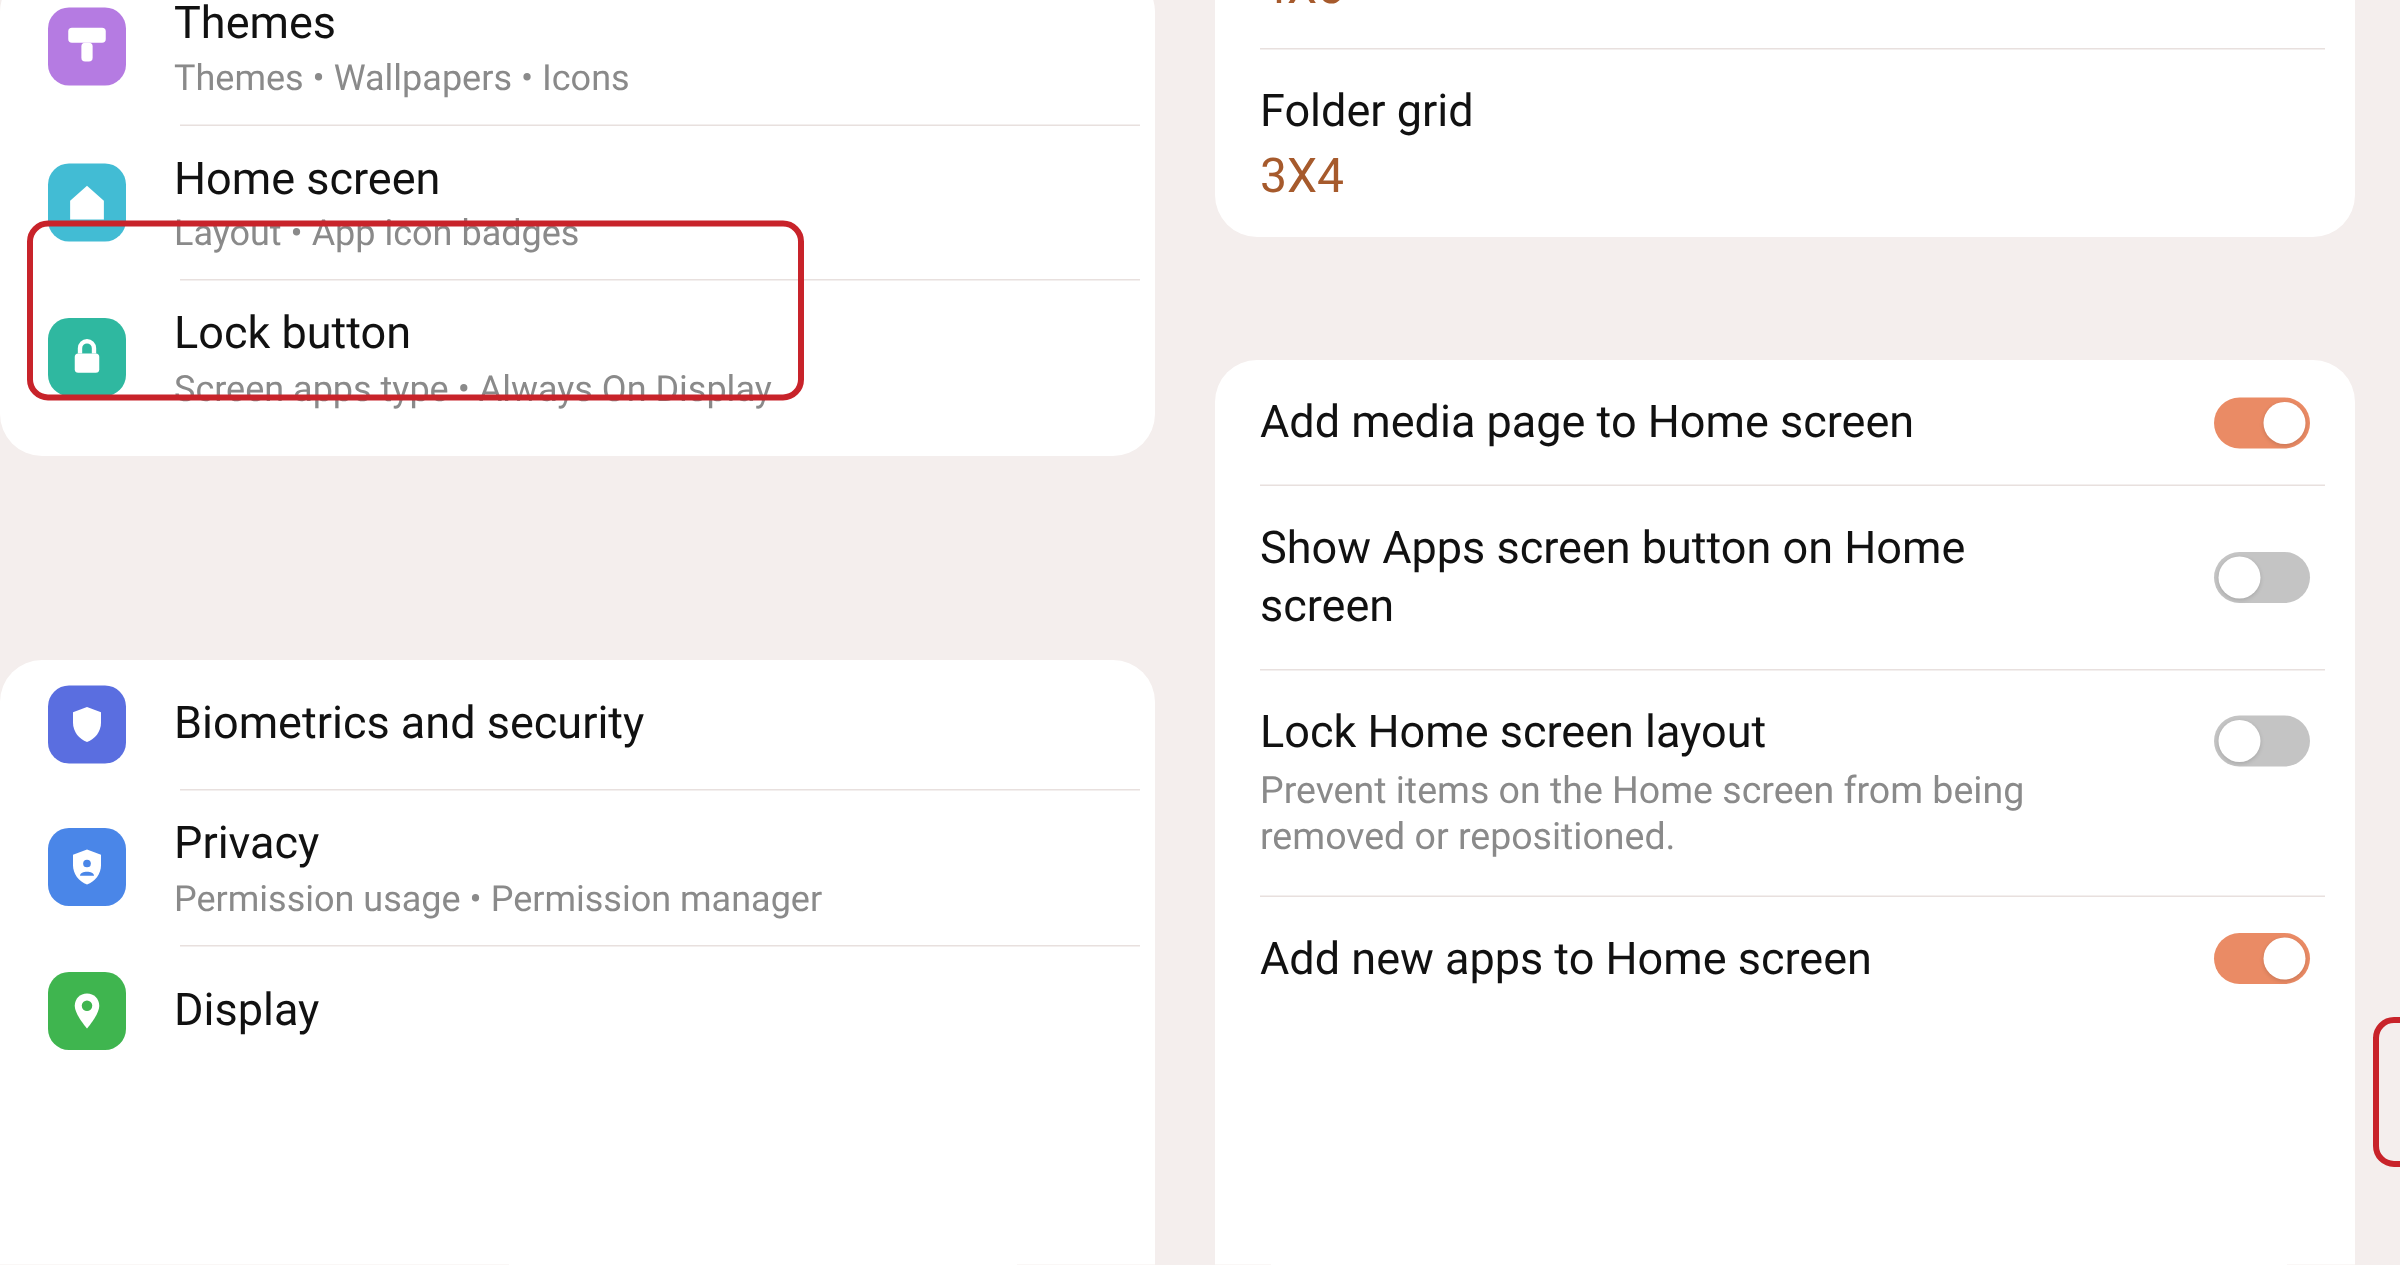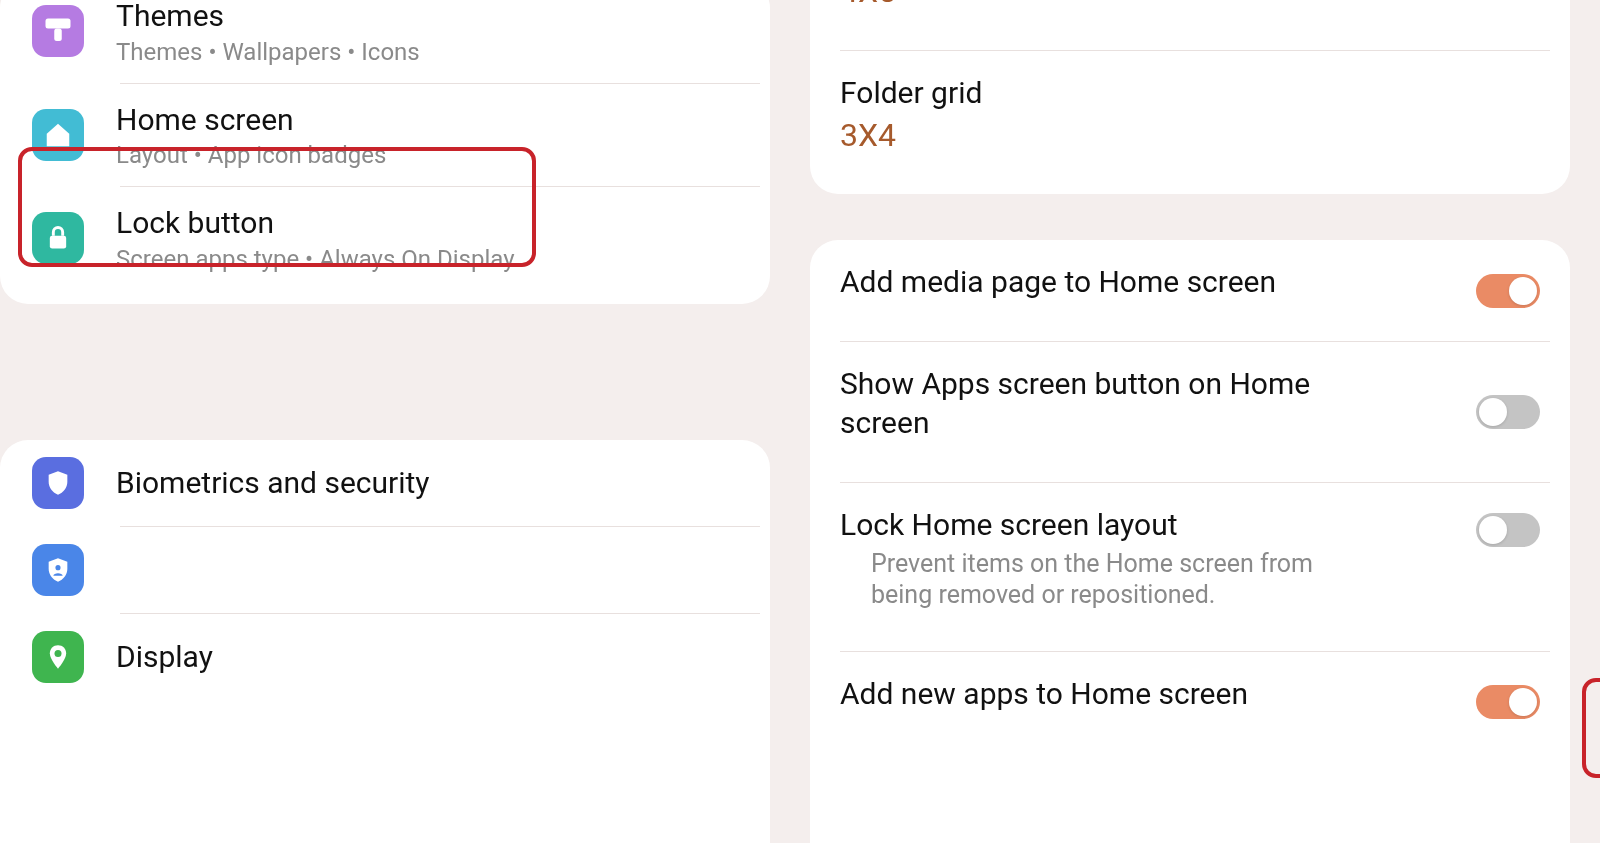--- a/index.html
+++ b/index.html
@@ -95,39 +95,38 @@
   .hb2 { top: 678px; left: 782px; width: 699px; height: 100px; }
   
   .themes-icon { background: #b57be2; }
   .home-icon { background: #42bcd4; }
   .lock-icon { background: #2fb8a0; }
   .bio-icon { background: #5a6ee0; }
   .privacy-icon { background: #4a86e8; }
   .location-icon { background: #3fb54f; }
   
   .r-item {
-    padding: 22px 30px 40px 30px;
+    padding: 22px 30px 22px 30px;
     position: relative;
   }
   .r-title {
     font-size: 30px;
     color: #111;
     line-height: 1.3;
   }
   .r-sub {
     font-size: 32px;
     color: #a65a2c;
     margin-top: 4px;
   }
   .r-desc {
     font-size: 25px;
     color: #8a8a8a;
     margin-top: 4px;
     line-height: 1.25;
-    margin-left: 31px;
   }
   .r-sep {
     border-bottom: 1px solid #e8e0de;
     margin-left: 30px;
     margin-right: 20px;
   }
   .toggle {
     position: absolute;
     right: 30px;
     top: 50%;
@@ -216,20 +215,24 @@
     <div class="sep"></div>
 
     <div class="setting-item">
       <div class="icon-box privacy-icon">
         <svg width="28" height="28" viewBox="0 0 24 24" fill="none">
           <path d="M12 2 L20 5 V11 C20 16 16.5 20.5 12 22 C7.5 20.5 4 16 4 11 V5 Z" fill="#fff"></path>
           <circle cx="12" cy="10" r="2.2" fill="#4a86e8"></circle>
           <path d="M8 17 C8 14 16 14 16 17" fill="#4a86e8"></path>
         </svg>
       </div>
+      <div class="text-col">
+        <div class="title">Privacy</div>
+        <div class="subtitle">Permission usage  •  Permission manager</div>
+      </div>
     </div>
     <div class="sep"></div>
 
     <div class="setting-item">
       <div class="icon-box location-icon">
         <svg width="28" height="28" viewBox="0 0 24 24" fill="none">
           <path d="M12 2 C8 2 5 5 5 9 C5 14 12 22 12 22 C12 22 19 14 19 9 C19 5 16 2 12 2 Z" fill="#fff"></path>
           <circle cx="12" cy="9" r="3" fill="#3fb54f"></circle>
         </svg>
       </div>

